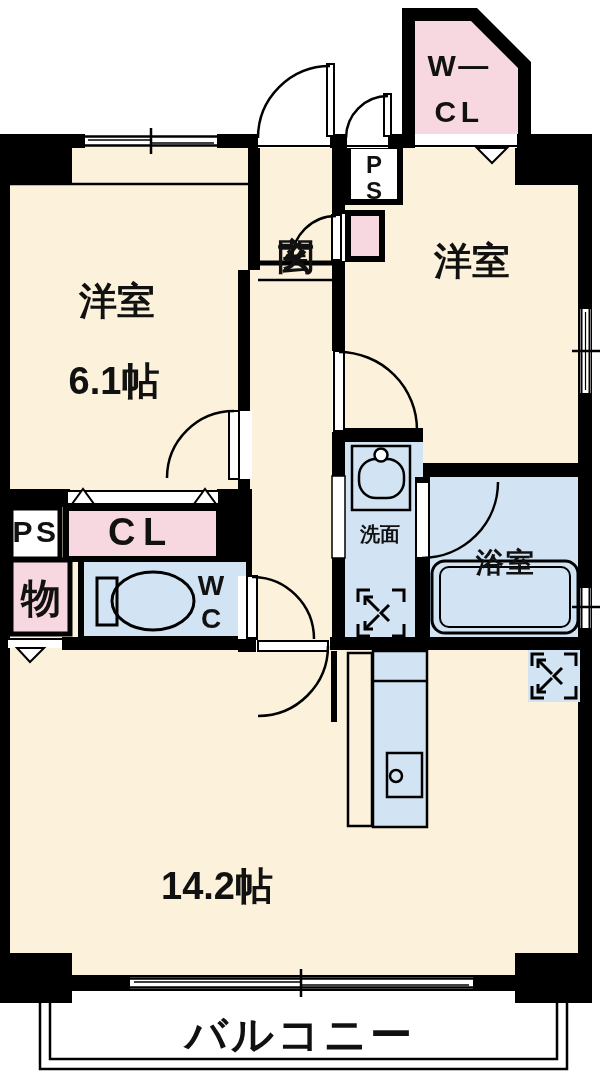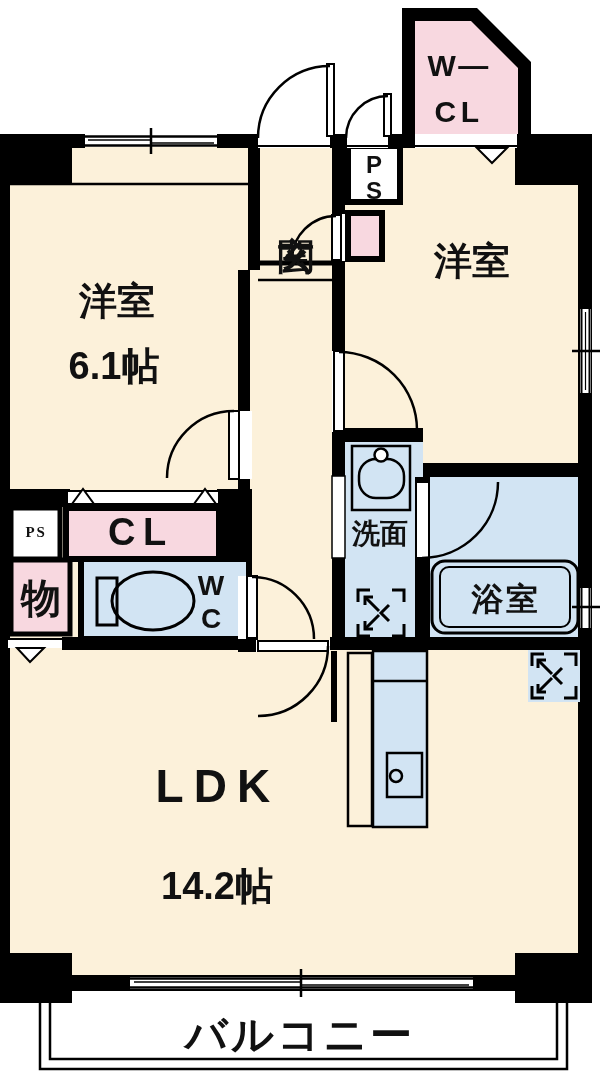--- a/index.html
+++ b/index.html
@@ -213,31 +213,30 @@
     </g>
   </g>
 
   <g>
     <path d="M 40 1002 L 40 1069 L 567 1069 L 567 1002" class="ln" stroke-width="2.5"></path>
     <path d="M 50 1002 L 50 1059 L 557 1059 L 557 1002" class="ln" stroke-width="2.5"></path>
   </g>
 </svg>
 
   <div class="lbl" style="left:117px;top:301px;font-size:38px;">洋室</div>
-  <div class="lbl" style="left:114px;top:366px;font-size:38px;">6.1帖</div>
+  <div class="lbl" style="left:114px;top:381px;font-size:38px;">6.1帖</div>
   <div class="lbl" style="left:472px;top:261px;font-size:38px;">洋室</div>
-  <div class="lbl" style="left:218px;top:786px;font-size:46px;letter-spacing:.22em;">LDK</div>
   <div class="lbl" style="left:217px;top:886px;font-size:38px;">14.2帖</div>
   <div class="lbl lbl-v" style="left:296px;top:212px;font-size:36px;letter-spacing:6px;">玄関</div>
   <div class="lbl" style="left:459px;top:66px;font-size:30px;letter-spacing:.08em;">W—</div>
   <div class="lbl" style="left:459px;top:112px;font-size:30px;letter-spacing:.15em;">CL</div>
   <div class="lbl" style="left:374px;top:165px;font-size:24px;">P</div>
   <div class="lbl" style="left:374px;top:191px;font-size:24px;">S</div>
-  <div class="lbl" style="left:36px;top:532px;font-size:15px;letter-spacing:.12em;font-family:Liberation Serif, serif;">PS</div>
+  <div class="lbl" style="left:36px;top:532px;font-size:30px;letter-spacing:.12em;">PS</div>
   <div class="lbl" style="left:141px;top:532px;font-size:38px;letter-spacing:.2em;">CL</div>
   <div class="lbl" style="left:41px;top:598px;font-size:40px;">物</div>
   <div class="lbl" style="left:211px;top:586px;font-size:28px;">W</div>
   <div class="lbl" style="left:211px;top:619px;font-size:28px;">C</div>
-  <div class="lbl" style="left:380px;top:534px;font-size:28px;">洗面</div>
-  <div class="lbl" style="left:506px;top:599px;font-size:32px;letter-spacing:.08em;">浴室</div>
+  <div class="lbl" style="left:380px;top:534px;font-size:20px;">洗面</div>
+  <div class="lbl" style="left:506px;top:563px;font-size:28px;letter-spacing:.08em;">浴室</div>
   <div class="lbl" style="left:300px;top:1035px;font-size:42px;letter-spacing:.08em;">バルコニー</div>
 
 </div>
 
 </body></html>

